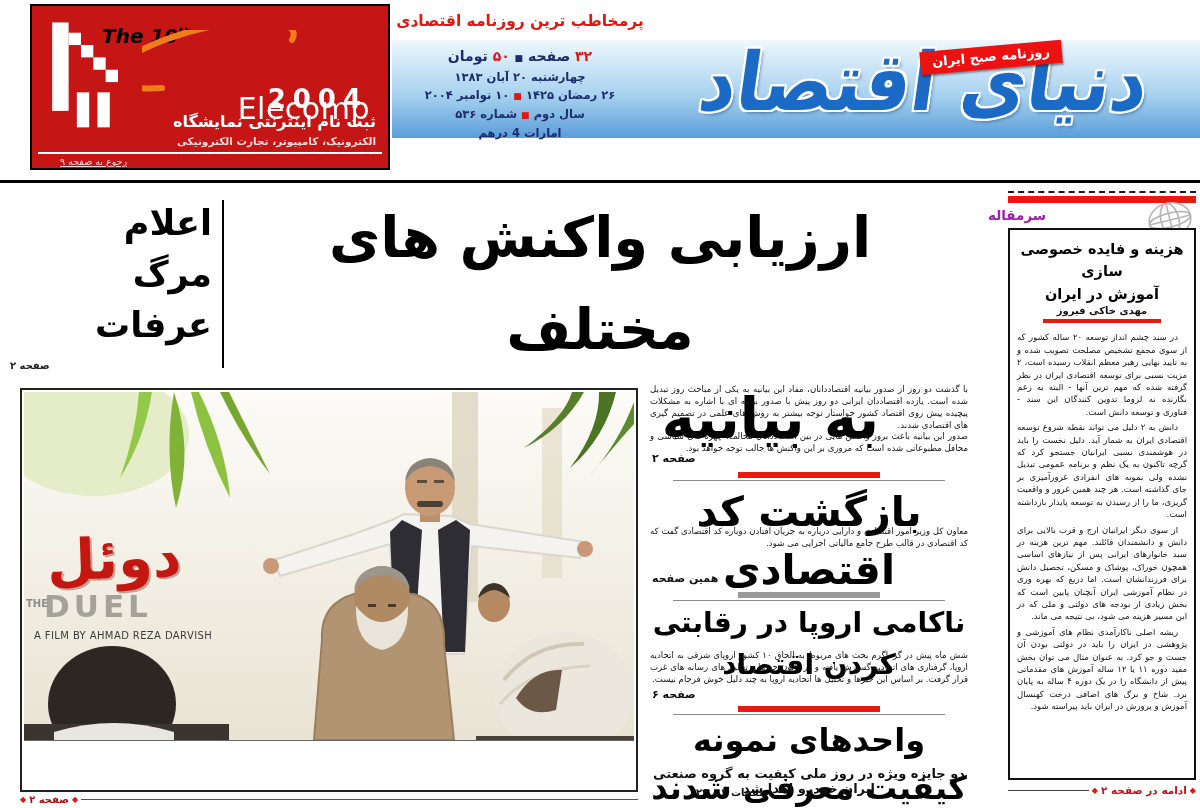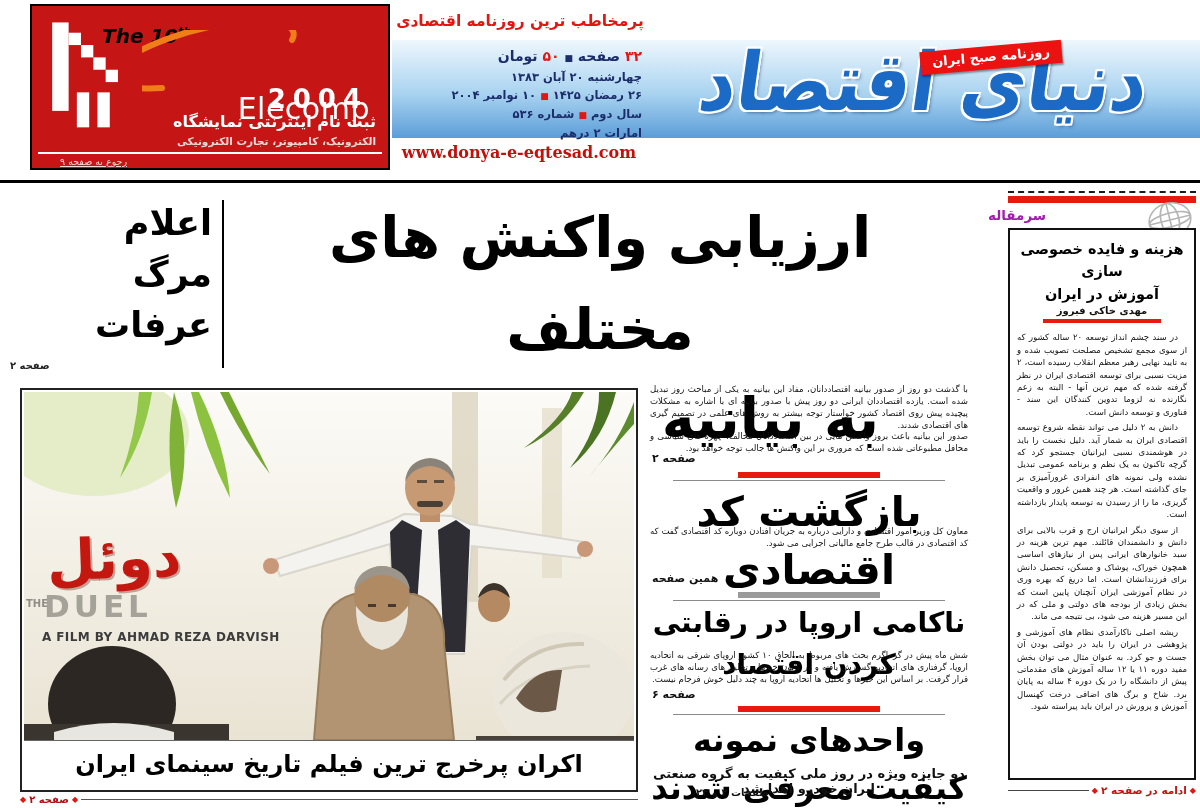--- a/index.html
+++ b/index.html
@@ -20,21 +20,21 @@
   .ad-year{right:14px;top:48px;color:#fff;font-size:26px;font-weight:bold;letter-spacing:7px;}
   .ad-fa1{right:12px;top:106px;color:#fff;font-size:16px;font-weight:bold;}
   .ad-fa2{right:12px;top:129px;color:#f3d9d9;font-size:10.5px;font-weight:bold;}
   .ad-line{left:6px;right:6px;top:146px;height:2px;background:#fff;}
   .ad-ref{left:28px;top:150px;color:#ffd9d9;font-size:9.5px;text-decoration:underline;}
 
   
   .blue-strip{left:392px;top:40px;width:808px;height:98px;
       background:linear-gradient(180deg,#eef7fd 0%,#a9d3f0 55%,#5b9dd8 100%);}
   .tagline{left:392px;top:12px;width:256px;text-align:center;color:#e21712;font-size:15.5px;font-weight:bold;}
-  .mast-info{left:398px;top:46px;width:244px;color:#1c2d6b;font-weight:bold;text-align:right;}
+  .mast-info{left:398px;top:46px;width:244px;color:#1c2d6b;font-weight:bold;text-align:center;}
   .mast-info .l{font-size:11.5px;line-height:18px;white-space:nowrap;}
   .mast-info .l1{font-size:14px;line-height:20px;}
   .mast-info .num{color:#e21712;}
   .sep-navy{color:#1c2d6b;font-size:9px;}
   .sep-red{color:#e21712;font-size:9px;}
   .mast-url{left:384px;top:143px;width:270px;text-align:center;color:#c40f0f;
       font-family:"DejaVu Serif",serif;font-weight:bold;font-size:16px;}
 
   
   .logo-wrap{left:648px;top:26px;width:552px;height:118px;text-align:center;}
@@ -57,21 +57,21 @@
   .main-headline .h1{font-size:56px;line-height:92px;letter-spacing:-1px;}
   .main-headline .h2{font-size:56px;line-height:86px;letter-spacing:-1px;}
 
   
   .photo-frame{left:20px;top:388px;width:618px;height:404px;border:2px solid #222;background:#fff;box-sizing:border-box;}
   .photo-scene{left:2px;top:2px;width:610px;height:348px;border-bottom:1px solid #666;overflow:hidden;}
   .movie-fa{left:14px;top:136px;width:156px;text-align:center;color:#c41710;font-size:56px;font-weight:bold;
       transform:rotate(-2deg);text-shadow:2px 2px 0 rgba(110,20,10,.35);}
   .movie-the{left:4px;top:208px;color:#8f8d86;font-size:10px;font-weight:bold;}
   .movie-en{left:22px;top:198px;color:#a5a29a;font-size:31px;font-weight:bold;letter-spacing:4px;}
-  .movie-credit{left:20px;top:240px;color:#3c3c3c;font-size:12px;font-weight:bold;letter-spacing:.4px;}
+  .movie-credit{left:12px;top:240px;color:#3c3c3c;font-size:10px;font-weight:normal;letter-spacing:.4px;}
   .photo-caption{left:0;top:352px;width:614px;height:44px;display:flex;align-items:center;justify-content:center;
       font-size:24px;font-weight:bold;color:#000;}
   .photo-ref{left:20px;top:794px;width:618px;display:flex;align-items:center;gap:3px;
       color:#b01010;font-size:10px;font-weight:bold;}
   .photo-ref .line{flex:1;height:1px;background:#555;}
   .diamond{color:#e21712;font-size:8px;}
 
   
   .col{left:650px;width:318px;}
   .body-txt{font-size:8.6px;line-height:1.38;text-align:justify;color:#111;}
@@ -146,24 +146,23 @@
     <div class="l">
       <span>۲۶ رمضان ۱۴۲۵</span>
       <span class="sep-red">■</span>
       <span>۱۰ نوامبر ۲۰۰۴</span>
     </div>
     <div class="l">
       <span>سال دوم</span>
       <span class="sep-red">■</span>
       <span>شماره ۵۳۶</span>
     </div>
-    <div class="l">امارات ۲ درهم</div>
-  </div>
-
-  <div class="abs mast-url ltr">www.donya-e-eqtesad.com</div>
+    <div class="l">امارات 4 درهم</div>
+  </div>
+
 
   <div class="abs logo-wrap rtl">
     <span class="logo-text">دنیای اقتصاد</span>
   </div>
   <div class="abs badge rtl">روزنامه صبح ایران</div>
 
   <div class="abs top-rule"></div>
 
   <div class="abs left-story rtl">
     <div>اعلام</div>
@@ -226,21 +225,20 @@
         <path d="M480 288 Q 510 250 560 252" stroke="#cfc8b6" stroke-width="4" fill="none"></path>
         <path d="M476 312 Q 506 276 566 274" stroke="#d8d2c2" stroke-width="3" fill="none"></path>
         <path d="M492 306 q 18 -30 46 -28 l -6 40 q -26 8 -40 -12 z" fill="#6b5847"></path>
         <rect x="452" y="344" width="158" height="6" fill="#49423a"></rect>
       </svg>
     </div>
     <div class="abs movie-fa rtl">دوئل</div>
     <div class="abs movie-the ltr">THE</div>
     <div class="abs movie-en ltr">DUEL</div>
     <div class="abs movie-credit ltr">A FILM BY AHMAD REZA DARVISH</div>
-    <div class="abs photo-caption rtl">اکران پرخرج ترین فیلم تاریخ سینمای ایران</div>
   </div>
   <div class="abs photo-ref">
     <span class="diamond">◆</span>
     <span class="rtl">صفحه ۲</span>
     <span class="diamond">◆</span>
     <span class="line"></span>
   </div>
 
   <div class="abs col body-txt rtl" style="top:384px;">
     <span>با گذشت دو روز از صدور بیانیه اقتصاددانان، مفاد این بیانیه به یکی از مباحث روز تبدیل شده است. یازده اقتصاددان ایرانی دو روز پیش با صدور بیانیه ای با اشاره به مشکلات پیچیده پیش روی اقتصاد کشور خواستار توجه بیشتر به روش های علمی در تصمیم گیری های اقتصادی شدند.</span>

